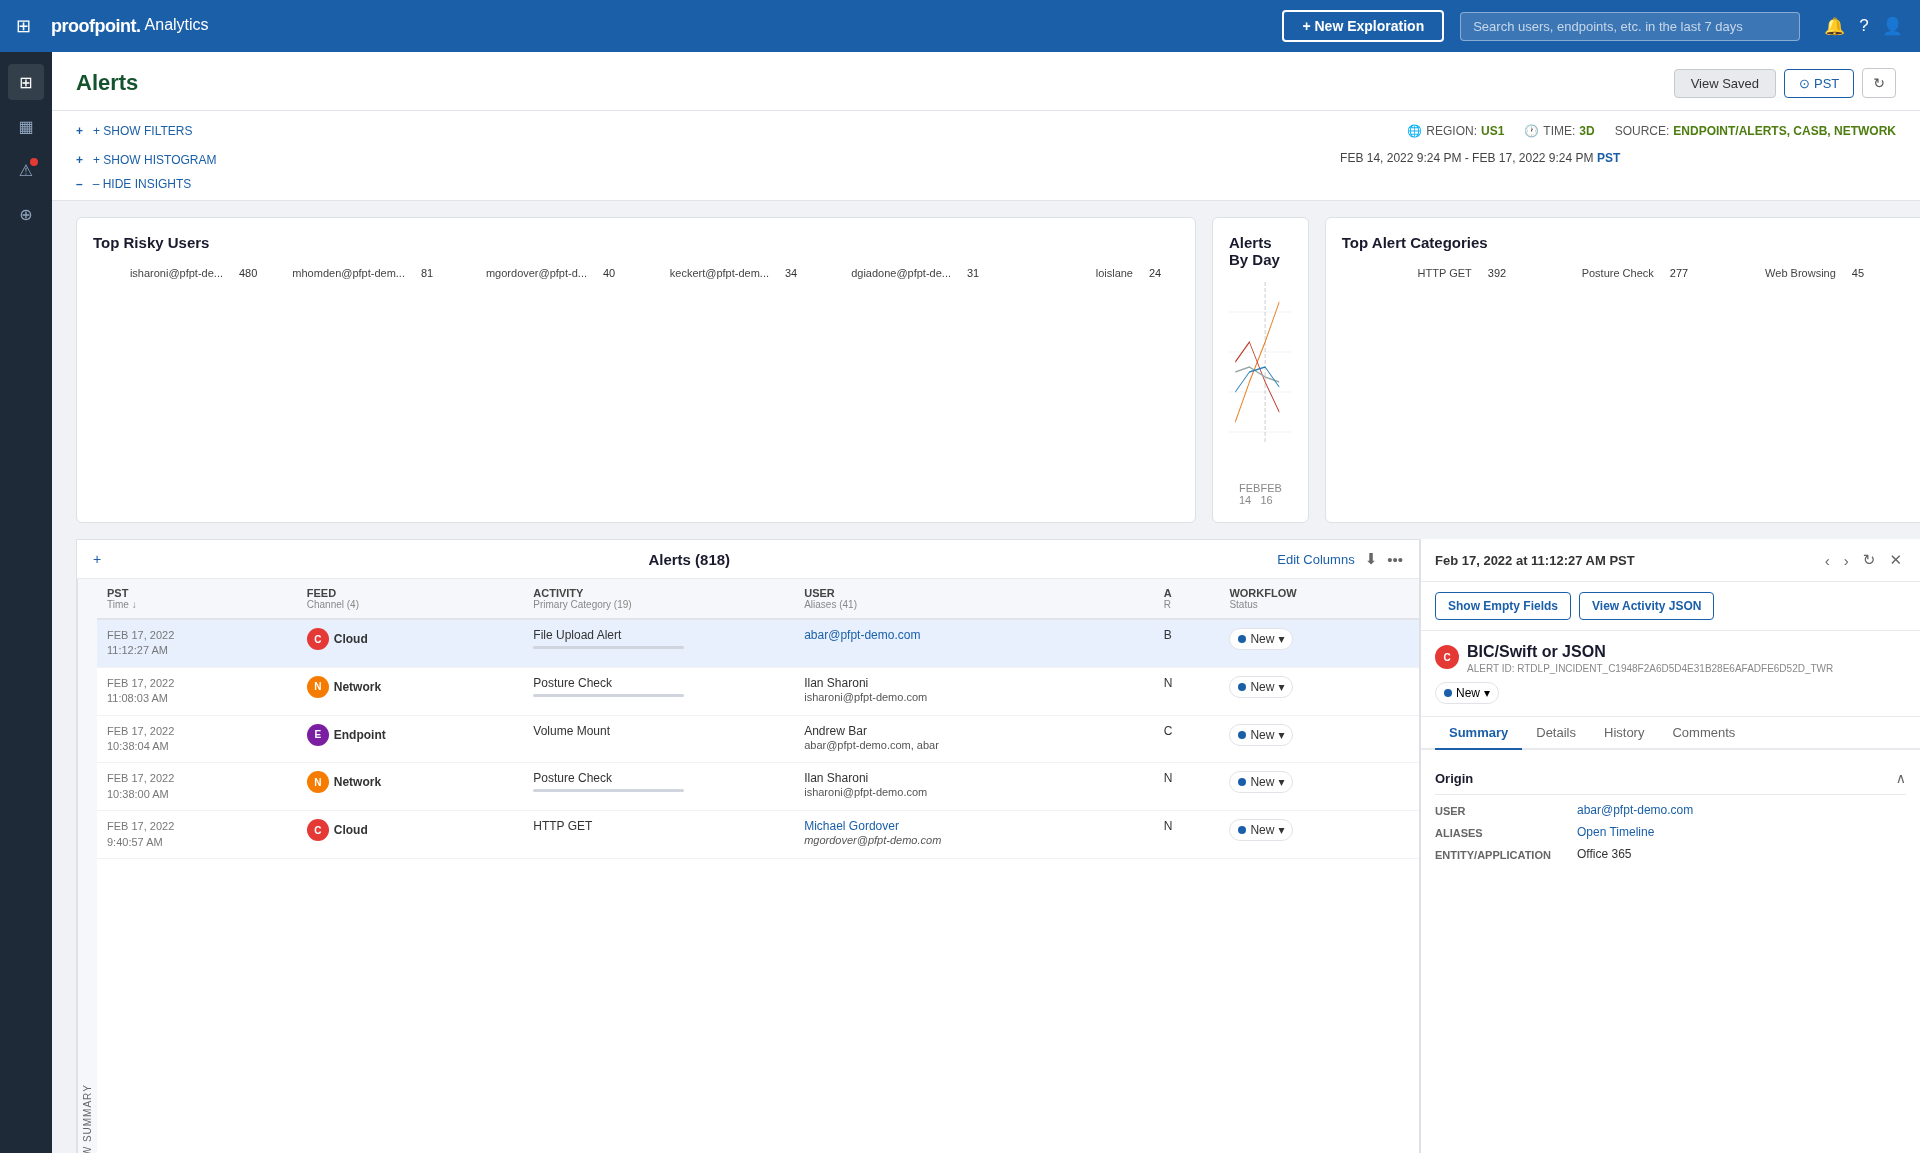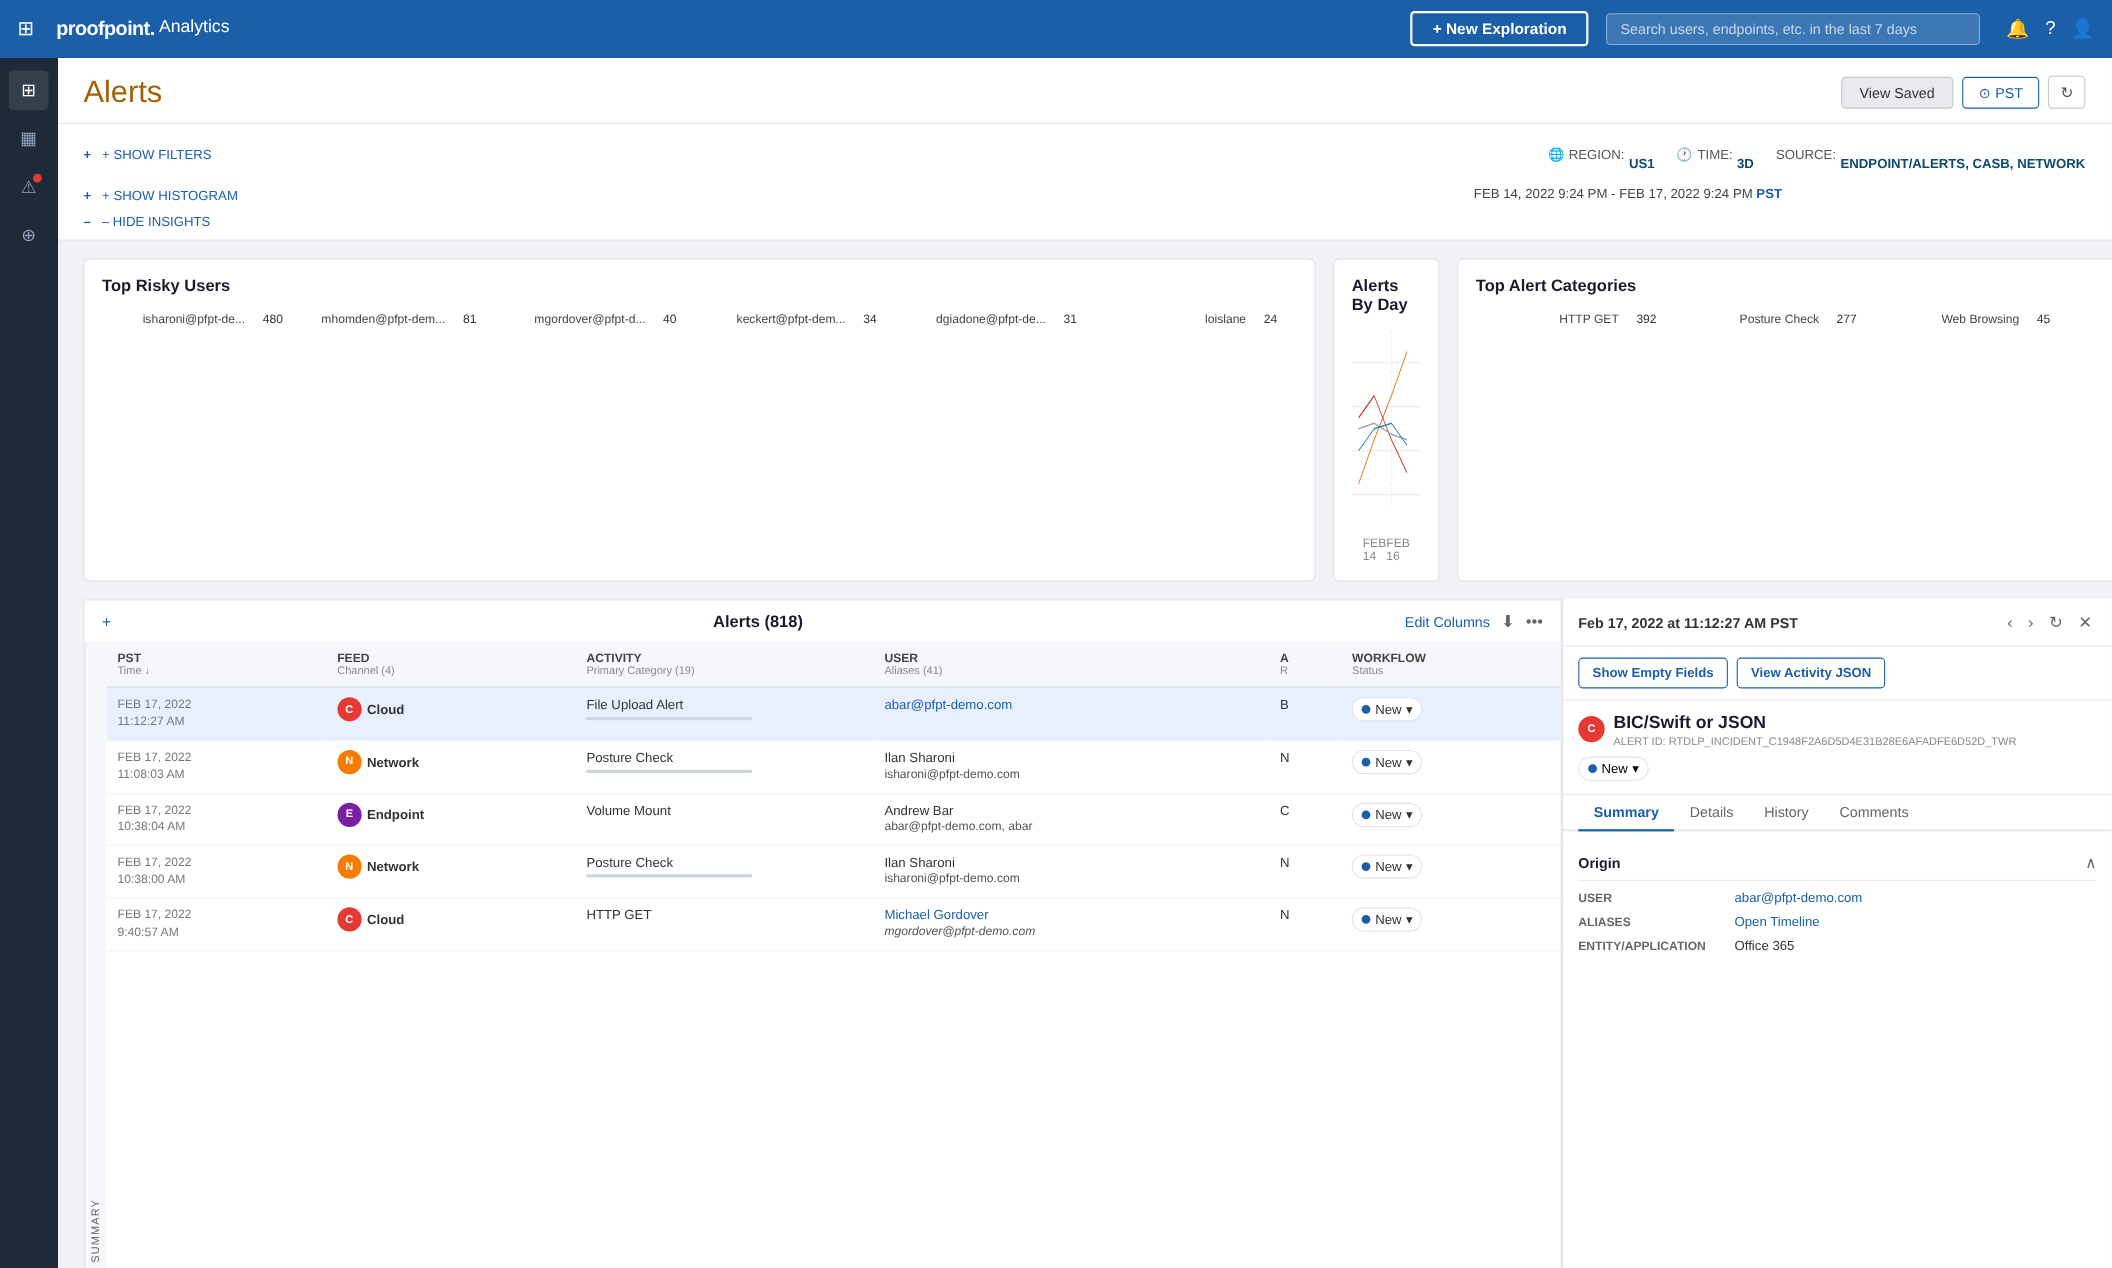--- a/index.html
+++ b/index.html
@@ -95,21 +95,21 @@
       background: white;
       padding: 16px 24px 0;
       border-bottom: 1px solid #e0e4e8;
     }
     .page-title-row {
       display: flex;
       align-items: center;
       justify-content: space-between;
       margin-bottom: 12px;
     }
-    .page-title { font-size: 28px; font-weight: 400; color: #a16207; }
+    .page-title { font-size: 22px; font-weight: 700; color: #14532d; }
     .header-actions { display: flex; gap: 8px; align-items: center; }
     .btn-view-saved {
       background: #e8eaed;
       border: 1px solid #c5c8cc;
       padding: 6px 16px;
       border-radius: 4px;
       cursor: pointer;
       font-size: 13px;
       color: #333;
     }
@@ -153,21 +153,21 @@
       display: flex;
       align-items: center;
       justify-content: center;
       gap: 20px;
       padding: 4px 0;
       font-size: 12px;
       color: #555;
     }
     .filter-meta .meta-item { display: flex; align-items: center; gap: 4px; }
     .filter-meta .meta-icon { color: #888; }
-    .filter-meta strong { color: #0c4a6e; font-weight: 600; margin-top: 16px; }
+    .filter-meta strong { color: #4d7c0f; font-weight: 600; }
     .date-range { text-align: center; font-size: 12px; color: #444; padding: 3px 0 6px; }
     .date-range .tz { color: #1a5fa8; font-weight: 600; }
 
     
     .insights-section {
       padding: 16px 24px;
       display: grid;
       grid-template-columns: 1fr 1fr 1fr;
       gap: 16px;
     }
@@ -182,21 +182,21 @@
     
     .bar-chart { display: flex; flex-direction: row; gap: 6px; }
     .bar-row { display: flex; align-items: center; gap: 8px; font-size: 11px; }
     .bar-label { width: 130px; text-align: right; color: #444; white-space: nowrap; overflow: hidden; text-overflow: ellipsis; }
     .bar-track { flex: 1; height: 16px; background: #f0f2f5; border-radius: 2px; overflow: hidden; }
     .bar-fill { height: 100%; border-radius: 2px; }
     .bar-value { width: 30px; color: #333; font-size: 11px; }
 
     
     .line-chart-container { width: 100%; height: 180px; position: relative; }
-    .line-chart-labels { display: flex; justify-content: space-between; padding: 0 10px; margin-top: 8px; font-size: 11px; color: #888; }
+    .line-chart-labels { display: flex; justify-content: space-between; padding: 0 10px; margin-top: 20px; font-size: 11px; color: #888; }
 
     
     .bottom-section {
       display: flex;
       margin: 0 0 0 0;
       height: calc(100vh - 52px - 280px - 170px);
       min-height: 380px;
     }
 
     

